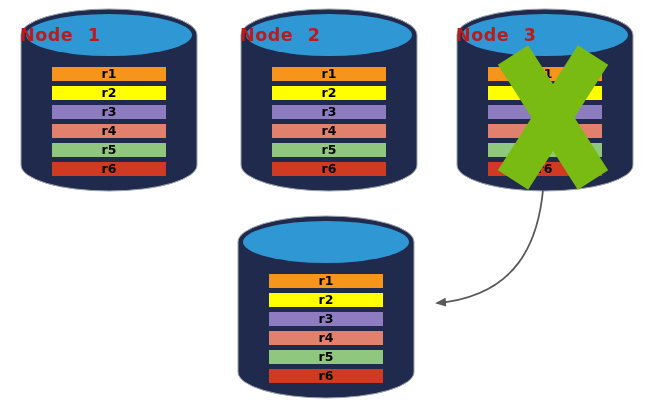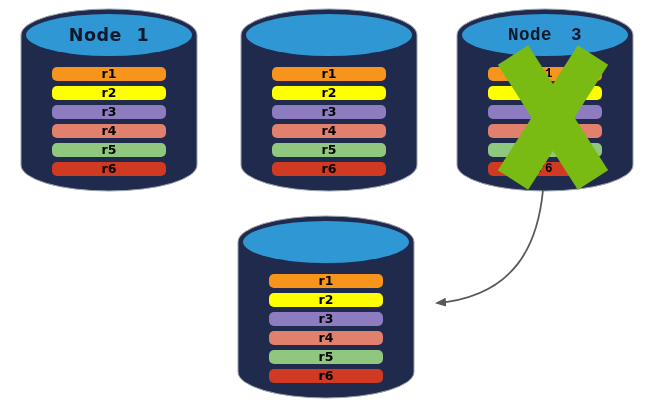--- a/index.html
+++ b/index.html
@@ -15,54 +15,54 @@
     background: #FFFFFF;
     overflow: hidden;
   }
   .node {
     position: absolute;
     width: 178px;
     height: 184px;
   }
   .node-1 { left: 20px;  top: 8px; }
   .node-2 { left: 240px; top: 8px; }
-  .node-3 { left: 456px; top: 8px; font-family: Liberation Mono, monospace; }
+  .node-3 { left: 456px; top: 8px; }
   .node-4 { left: 237px; top: 215px; }
   .cyl {
     position: absolute;
     left: 0; top: 0;
     width: 178px;
     height: 184px;
   }
   .node-title {
     position: absolute;
     left: 0;
     top: 13px;
     width: 100%;
     height: 28px;
     line-height: 28px;
-    text-align: center;
-    color: #0f172a;
+    text-align: left;
+    color: #b91c1c;
     font-size: 17.5px;
     font-weight: bold;
     letter-spacing: 0.5px;
     word-spacing: 8px;
     z-index: 2;
   }
   .records {
     position: absolute;
     left: 32px;
     top: 59px;
     width: 114px;
     z-index: 2;
   }
   .record {
     height: 14px;
     margin-bottom: 5px;
-    border-radius: 5px;
+    border-radius: 0;
     text-align: center;
     line-height: 14px;
     font-size: 12.5px;
     font-weight: bold;
     color: #000000;
   }
   .x-overlay {
     position: absolute;
     left: 0; top: 0;
     width: 178px;
@@ -97,20 +97,21 @@
       <div class="record" style="background-color: rgb(144, 199, 126);"><span>r5</span></div>
       <div class="record" style="background-color: rgb(208, 58, 34);"><span>r6</span></div>
     </div>
   </div>
 
   <div class="node node-2">
     <svg class="cyl" viewBox="0 0 178 184">
       <path d="M1,27 L1,157 A88,26 0 0 0 177,157 L177,27 A88,26 0 0 0 1,27 Z" stroke-width="1" fill="#1F2A4D" stroke="#9BA3B0"></path>
       <ellipse cx="89" cy="27" rx="83" ry="21" fill="#2F98D4"></ellipse>
     </svg>
+    <div class="node-title">Node 2</div>
     <div class="records">
       <div class="record" style="background-color: rgb(247, 148, 28);"><span>r1</span></div>
       <div class="record" style="background-color: rgb(255, 255, 0);"><span>r2</span></div>
       <div class="record" style="background-color: rgb(141, 124, 192);"><span>r3</span></div>
       <div class="record" style="background-color: rgb(224, 128, 109);"><span>r4</span></div>
       <div class="record" style="background-color: rgb(144, 199, 126);"><span>r5</span></div>
       <div class="record" style="background-color: rgb(208, 58, 34);"><span>r6</span></div>
     </div>
   </div>
 

